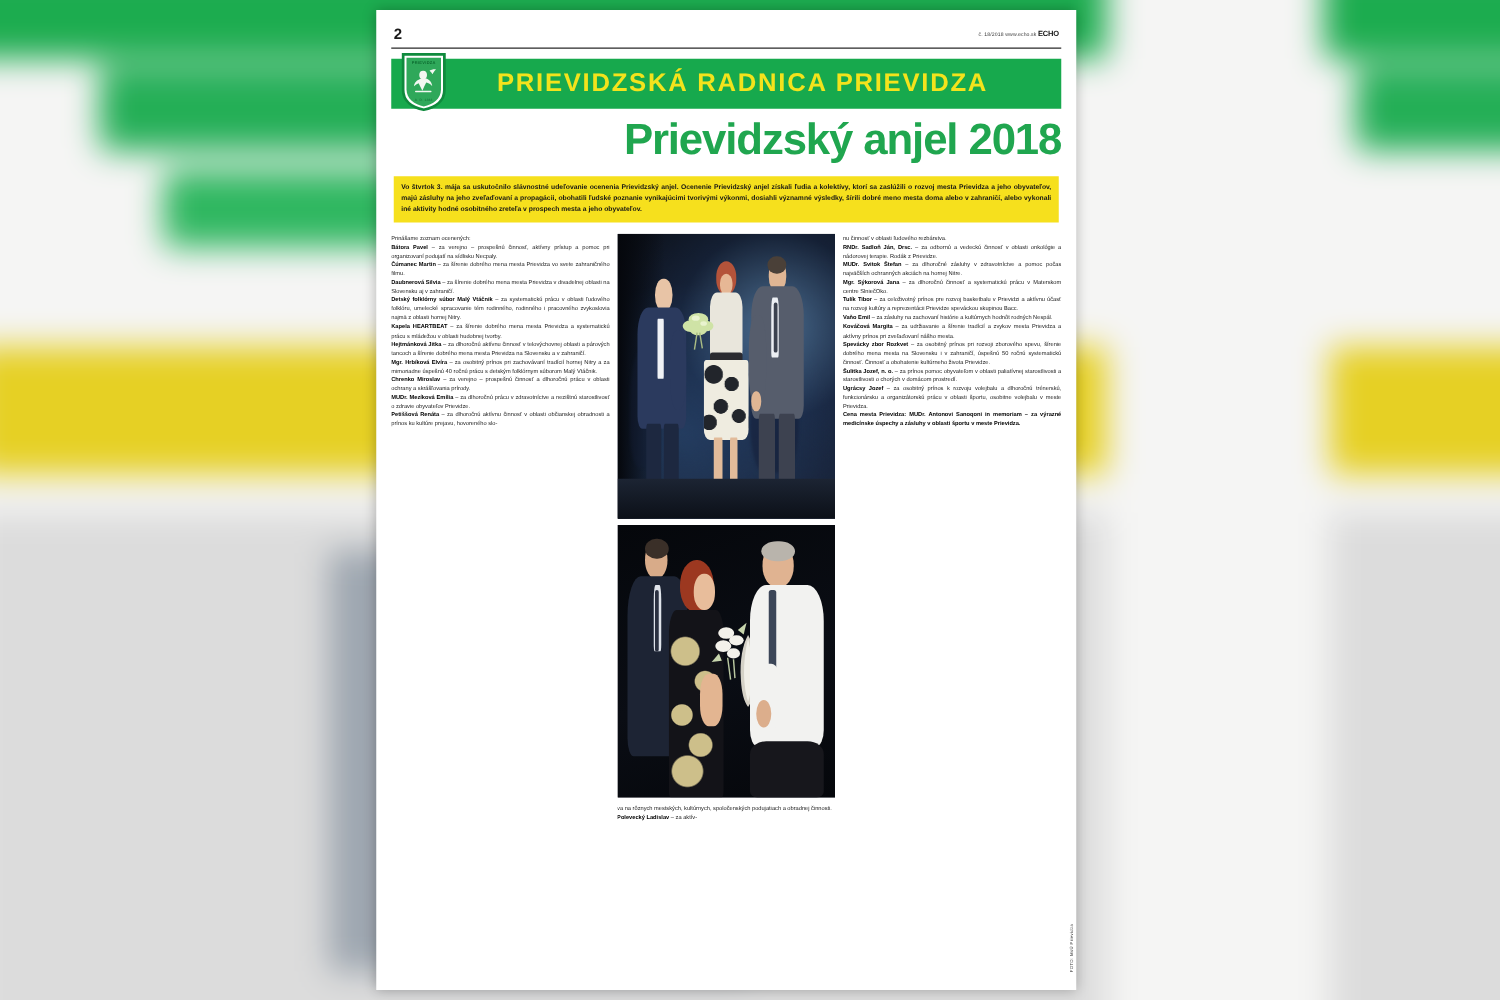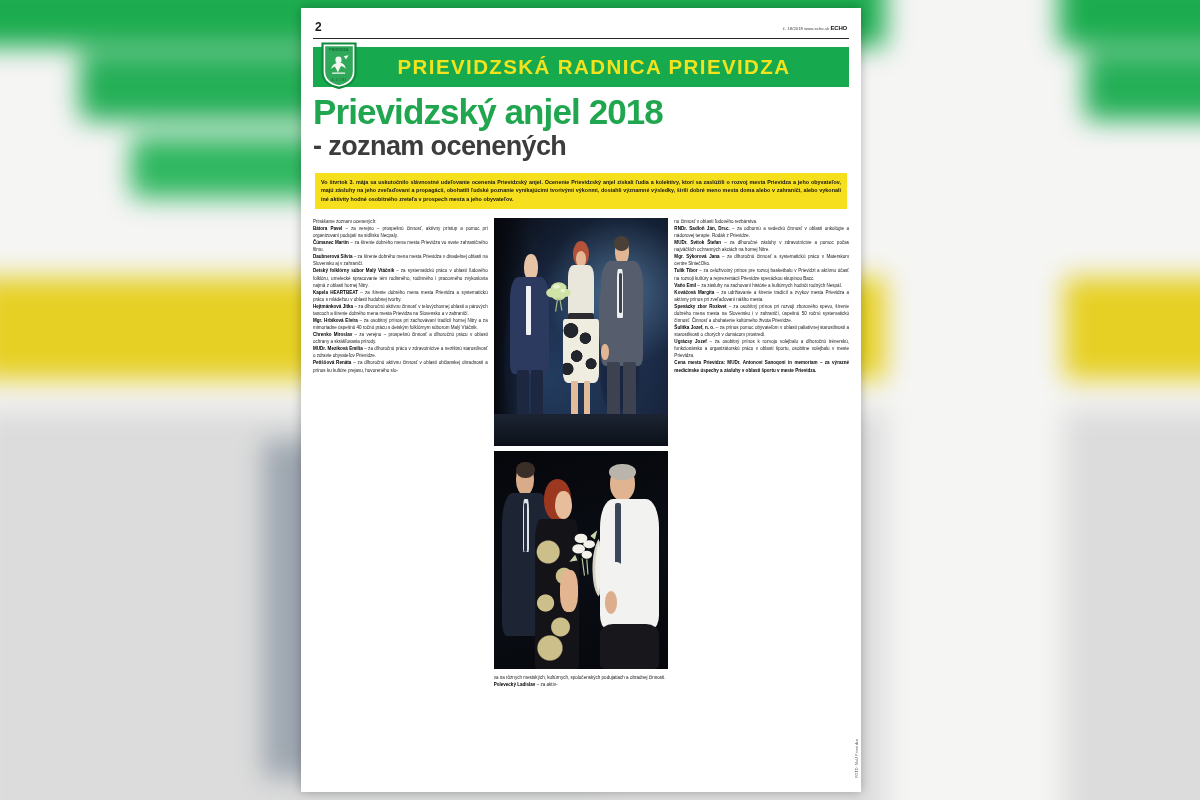--- a/index.html
+++ b/index.html
@@ -125,21 +125,21 @@
   .crest {
     position: absolute; left: 8px; top: -5px;
     width: 36px; height: 47px;
   }
   .crest .shield {
     width: 100%; height: 100%;
   }
 
   
   .headline-wrap {
-    text-align: left;
+    text-align: right;
     padding: 7px 0 2px 0;
   }
   .headline1 {
     font-size: 35px; font-weight: bold; color: #20a64f;
     letter-spacing: -.9px; line-height: 1.04;
     font-family: "Liberation Sans", sans-serif;
   }
   .headline2 {
     font-size: 27px; font-weight: bold; color: #3c3c3c;
     letter-spacing: -.6px; line-height: 1.12; margin-top: 1px;
@@ -275,21 +275,20 @@
           </g>
           <text x="18" y="9.4" font-size="3.2" font-family="Liberation Sans, sans-serif" font-weight="bold" fill="#0d6b31" text-anchor="middle" letter-spacing="0.25">PRIEVIDZA</text>
           <text x="18" y="38.6" font-size="2.6" font-family="Liberation Sans, sans-serif" fill="#0d6b31" text-anchor="middle" letter-spacing="0.2">A. D. 1383</text>
         </svg>
       </div>
       <div class="bar-title">PRIEVIDZSKÁ RADNICA PRIEVIDZA</div>
     </div>
 
     <div class="headline-wrap">
       <div class="headline1">Prievidzský anjel 2018</div>
-      <div class="headline2">- zoznam ocenených</div>
     </div>
 
     <div class="lead">Vo štvrtok 3. mája sa uskutočnilo slávnostné udeľovanie ocenenia Prievidzský anjel. Ocenenie Prievidzský anjel získali ľudia a kolektívy, ktorí sa zaslúžili o rozvoj mesta Prievidza a jeho obyvateľov, majú zásluhy na jeho zveľaďovaní a propagácii, obohatili ľudské poznanie vynikajúcimi tvorivými výkonmi, dosiahli významné výsledky, šírili dobré meno mesta doma alebo v zahraničí, alebo vykonali iné aktivity hodné osobitného zreteľa v prospech mesta a jeho obyvateľov.</div>
 
     <div class="body-cols">
 
       <div class="col" id="col1">
           <p>Prinášame zoznam ocenených:</p>
           <p><b>Bátora Pavel</b> – za verejno – prospešnú činnosť, aktívny prístup a pomoc pri organizovaní podujatí na sídlisku Necpaly.</p>
           <p><b>Čúmanec Martin</b> – za šírenie dobrého mena mesta Prievidza vo svete zahraničného filmu.</p>

